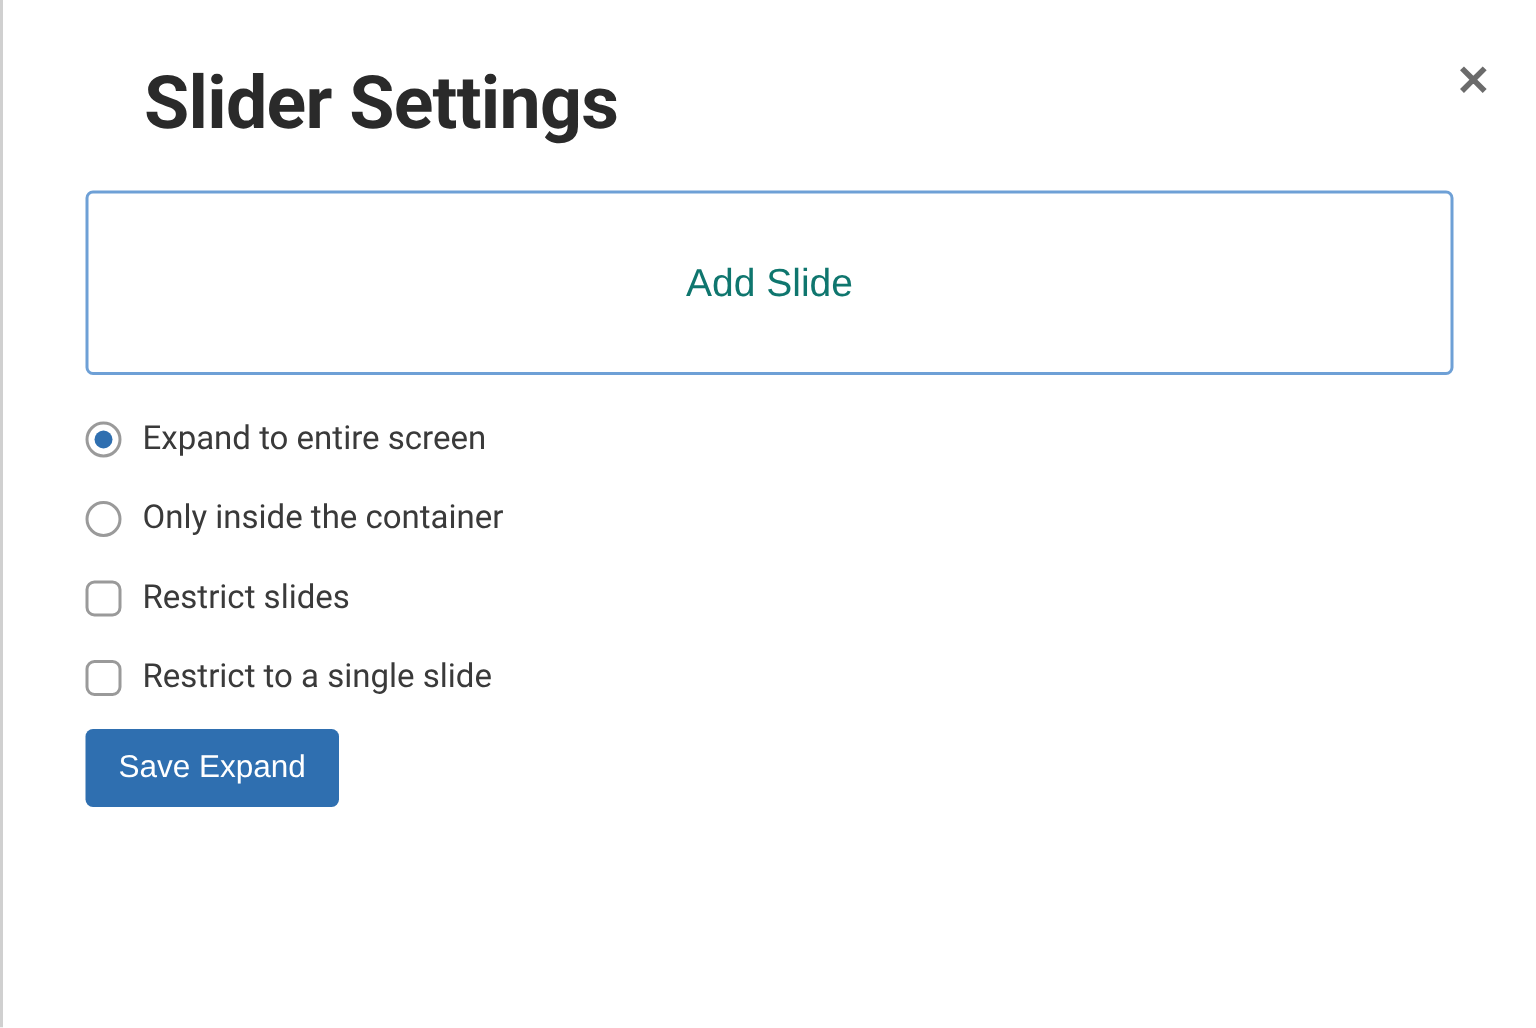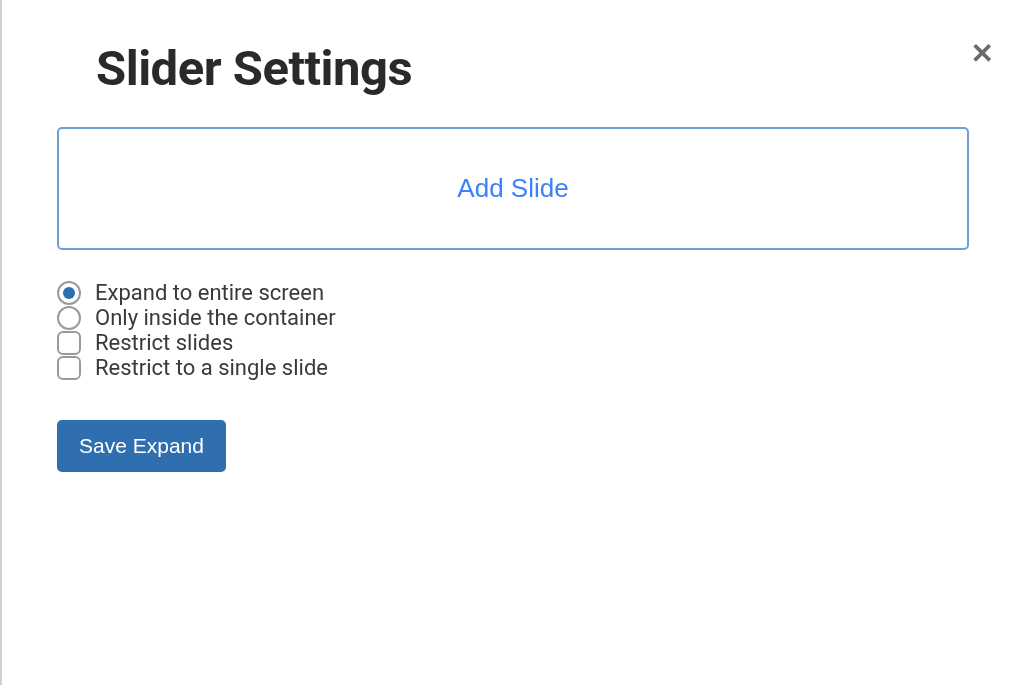--- a/index.html
+++ b/index.html
@@ -48,31 +48,32 @@
       margin-left: 39px;
     }
     
     .add-slide-btn {
       width: 100%;
       padding: 44px 16px;
       background: #ffffff;
       border: 2px solid #6ea0d6;
       border-radius: 5px;
       font-size: 26px;
-      color: #3b82f6;
+      color: #0f766e;
       cursor: pointer;
       font-weight: 400;
       text-align: center;
       margin-bottom: 30px;
     }
     
     .options-group {
       display: flex;
       flex-direction: column;
-      margin-bottom: 40px;
+      gap: 28px;
+      margin-bottom: 22px;
     }
     
     .option-row {
       display: flex;
       align-items: center;
       gap: 14px;
     }
     
     .radio-control {
       width: 24px;

